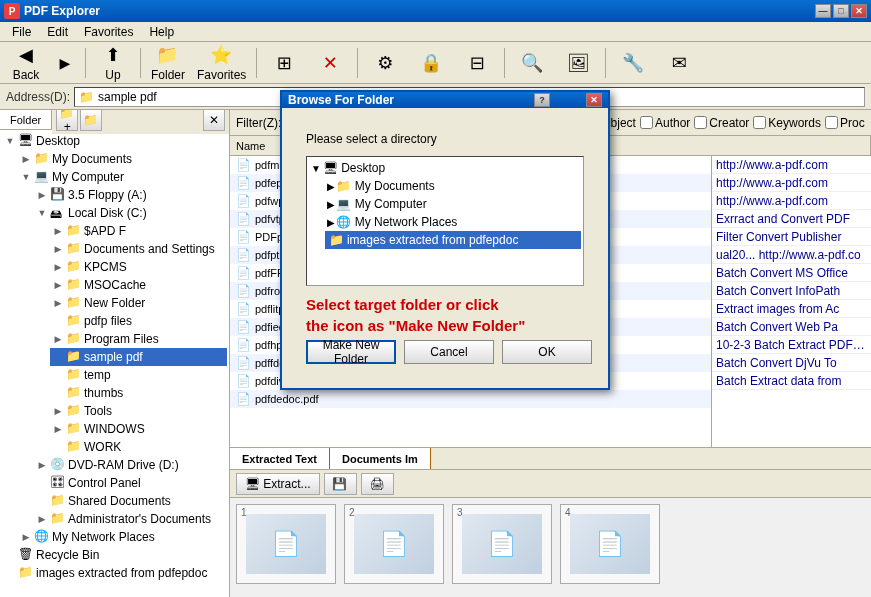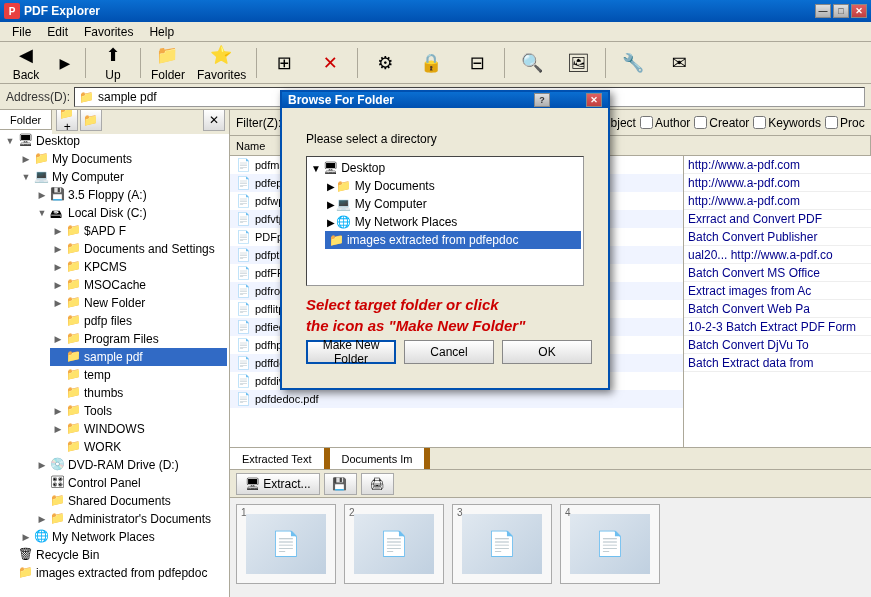--- a/index.html
+++ b/index.html
@@ -156,27 +156,28 @@
       background: #f0f0f0;
     }
     .bottom-tabs {
       display: flex;
       background: #ece9d8;
       height: 22px;
       border-bottom: 1px solid #aca899;
     }
     .bottom-tab {
       padding: 2px 12px;
-      border-right: 6px solid #a16207;
+      border-right: 1px solid #a16207;
       background: white;
       font-size: 11px;
       cursor: pointer;
       height: 100%;
       display: flex;
       align-items: center;
+      font-weight: bold;
     }
     .bottom-toolbar {
       background: #ece9d8;
       height: 28px;
       display: flex;
       align-items: center;
       padding: 2px 6px;
       gap: 4px;
       border-bottom: 1px solid #aca899;
     }
@@ -222,21 +223,21 @@
       height: 60px;
       background: linear-gradient(135deg, #e0e8f0, #c0d0e0);
       display: flex;
       align-items: center;
       justify-content: center;
       font-size: 24px;
     }
 
     
     .subjects-panel {
-      width: 188px;
+      width: 160px;
       background: white;
       border-left: 1px solid #aca899;
       overflow-y: auto;
       font-size: 11px;
     }
     .subject-item {
       padding: 2px 4px;
       height: 18px;
       border-bottom: 1px solid #eee;
       overflow: hidden;
@@ -291,21 +292,20 @@
       padding: 2px;
       margin-bottom: 10px;
     }
     .dialog-tree-item { display: flex; align-items: center; padding: 2px 2px; cursor: pointer; }
     .dialog-tree-item.selected { background: #316ac5; color: white; }
     .dialog-tree-indent { padding-left: 16px; }
     .highlight-text {
       color: #cc0000;
       font-size: 15px;
       font-weight: bold;
-      font-style: italic;
       margin-bottom: 4px;
       text-align: left;
     }
     .dialog-buttons {
       display: flex;
       gap: 8px;
       margin-top: 6px;
     }
     .dialog-btn {
       min-width: 90px;
@@ -662,23 +662,24 @@
               <span class="file-icon">📄</span>
     <span class="file-name">pdfdedoc.pdf</span>
             </div>
           </div>
         <div class="subjects-panel">
 
         <div class="subject-item">http://www.a-pdf.com</div>
             <div class="subject-item">http://www.a-pdf.com</div>
             <div class="subject-item">http://www.a-pdf.com</div>
             <div class="subject-item">Exrract and Convert PDF</div>
-            <div class="subject-item">Batch Convert Publisher</div>
+            <div class="subject-item">Filter Convert Publisher</div>
             <div class="subject-item">ual20... http://www.a-pdf.co</div>
             <div class="subject-item">Batch Convert MS Office</div>
+            <div class="subject-item">Batch Convert InfoPath</div>
             <div class="subject-item">Extract images from Ac</div>
             <div class="subject-item">Batch Convert Web Pa</div>
             <div class="subject-item">10-2-3 Batch Extract PDF Form</div>
             <div class="subject-item">Batch Convert DjVu To</div>
             <div class="subject-item">Batch Extract data from</div>
           </div>
       </div>
     </div>
 
     <div class="bottom-area">

